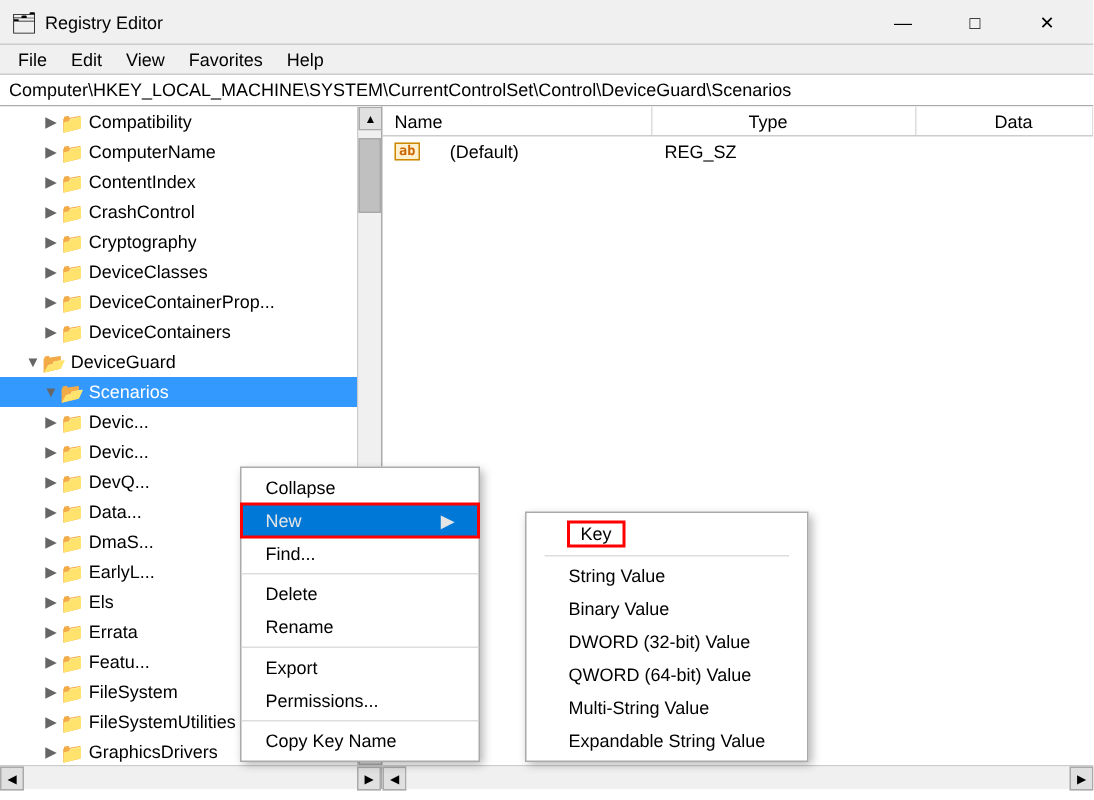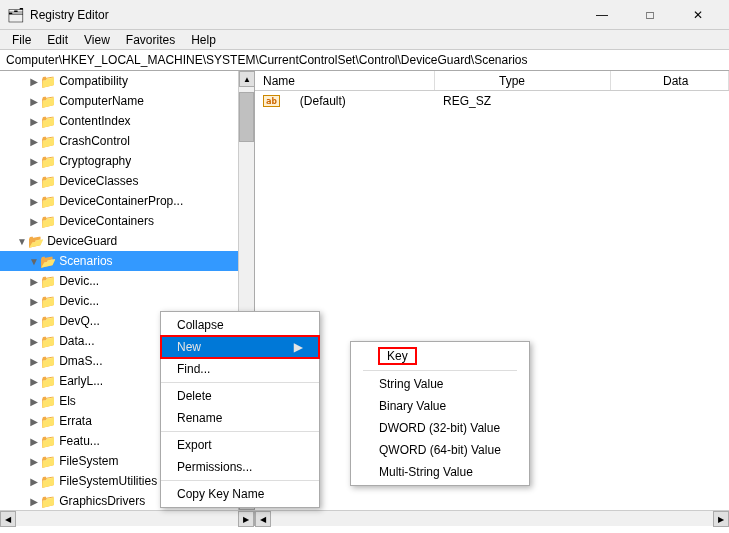--- a/index.html
+++ b/index.html
@@ -461,20 +461,23 @@
     </div>
     <div class="submenu-item">
       <span>DWORD (32-bit) Value</span>
     </div>
     <div class="submenu-item">
       <span>QWORD (64-bit) Value</span>
     </div>
     <div class="submenu-item">
       <span>Multi-String Value</span>
     </div>
+    <div class="submenu-item">
+      <span>Expandable String Value</span>
+    </div>
   </div>
 
 </div>
 
 <div style="display:flex;height:16px;border-top:1px solid #ccc;">
   <div style="width:255px;display:flex;border-right:1px solid #aaa;">
     <div style="width:16px;height:16px;background:#e0e0e0;border:1px solid #aaa;display:flex;align-items:center;justify-content:center;font-size:8px;cursor:pointer;flex-shrink:0;">◀</div>
     <div style="flex:1;background:#f0f0f0;"></div>
     <div style="width:16px;height:16px;background:#e0e0e0;border:1px solid #aaa;display:flex;align-items:center;justify-content:center;font-size:8px;cursor:pointer;flex-shrink:0;">▶</div>
   </div>

